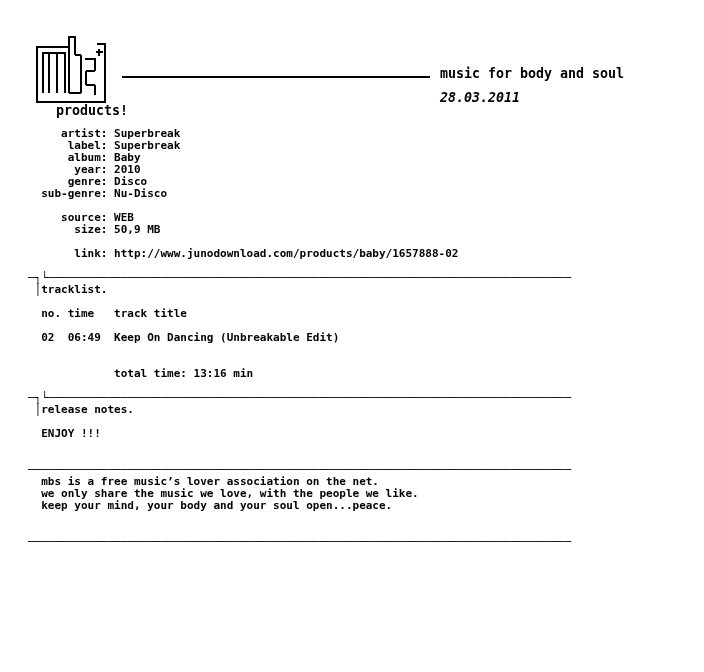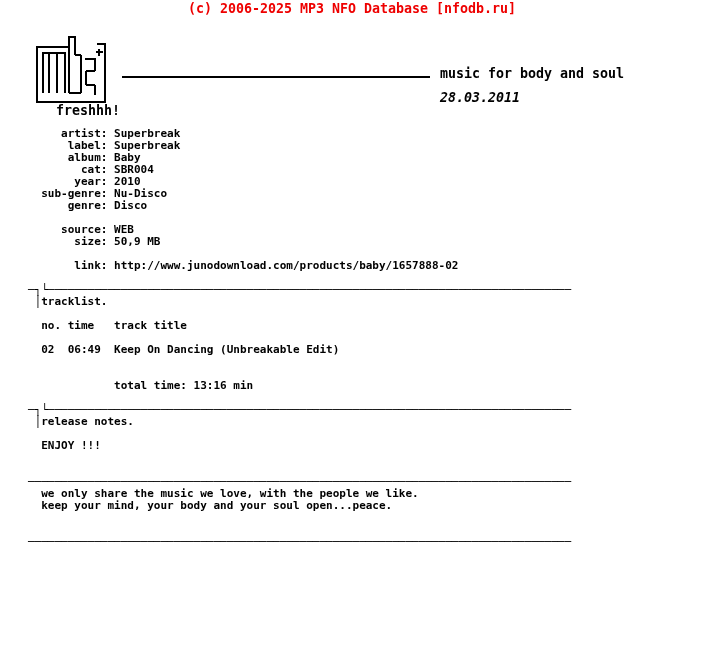--- a/index.html
+++ b/index.html
@@ -47,50 +47,48 @@
     height: 12px;
     line-height: 12px;
     white-space: pre;
   }
 </style>
 </head>
 <body>
 
 <div class="canvas">
 
-  <div class="site-header" style="color:#ee0000;">(c) 2006-2025 MP3 NFO Database [nfodb.ru]</div>
 
   <svg class="logo" width="88" height="84" viewBox="0 0 88 84" shape-rendering="crispEdges">
     <g stroke="#000000" stroke-width="2" fill="none">
 
       <path d="M40 15 H9 V70 H77 V12 H69"></path>
 
       <path d="M14 21 H38 M15 21 V61 M21 21 V61 M29 21 V61 M37 21 V61"></path>
 
       <path d="M40 5 H48 M41 5 V61 M47 5 V23 M47 23 H53 M53 23 V61 M41 61 H53"></path>
 
       <path d="M57 27 H68 M67 27 V39 M58 39 H67 M58 39 V53 M58 53 H67 M67 53 V63"></path>
 
       <path d="M67.5 20 H74.5 M71 16.5 V23.5"></path>
     </g>
   </svg>
 
   <div class="banner-divider"></div>
   <div class="abs tagline">music for body and soul</div>
   <div class="abs date">28.03.2011</div>
-  <div class="abs fresh">freshhh!</div>
+  <div class="abs fresh">products!</div>
 
   <div class="nfobody">
     <div class="line">     artist: Superbreak</div>
     <div class="line">      label: Superbreak</div>
     <div class="line">      album: Baby</div>
-    <div class="line">        cat: SBR004</div>
     <div class="line">       year: 2010</div>
+    <div class="line">      genre: Disco</div>
     <div class="line">  sub-genre: Nu-Disco</div>
-    <div class="line">      genre: Disco</div>
     <div class="line"></div>
     <div class="line">     source: WEB</div>
     <div class="line">       size: 50,9 MB</div>
     <div class="line"></div>
     <div class="line">       link: http://www.junodownload.com/products/baby/1657888-02</div>
     <div class="line"></div>
     <div class="line">─┐└───────────────────────────────────────────────────────────────────────────────</div>
     <div class="line"> │tracklist.</div>
     <div class="line"></div>
     <div class="line">  no. time   track title</div>
@@ -100,20 +98,21 @@
     <div class="line"></div>
     <div class="line">             total time: 13:16 min</div>
     <div class="line"></div>
     <div class="line">─┐└───────────────────────────────────────────────────────────────────────────────</div>
     <div class="line"> │release notes.</div>
     <div class="line"></div>
     <div class="line">  ENJOY !!!</div>
     <div class="line"></div>
     <div class="line"></div>
     <div class="line">──────────────────────────────────────────────────────────────────────────────────</div>
+    <div class="line">  mbs is a free music’s lover association on the net.</div>
     <div class="line">  we only share the music we love, with the people we like.</div>
     <div class="line">  keep your mind, your body and your soul open...peace.</div>
     <div class="line"></div>
     <div class="line"></div>
     <div class="line">──────────────────────────────────────────────────────────────────────────────────</div>
   </div>
 
 </div>
 
 </body></html>

